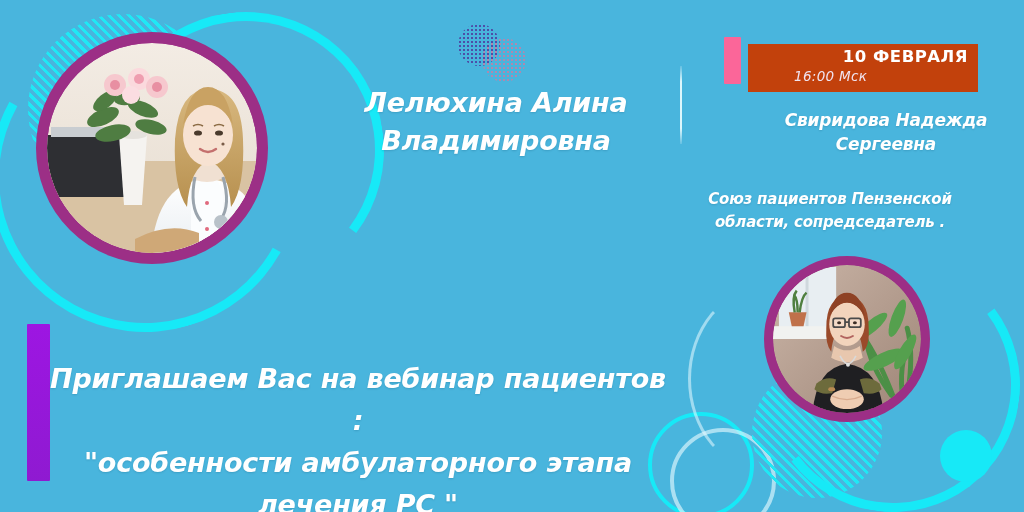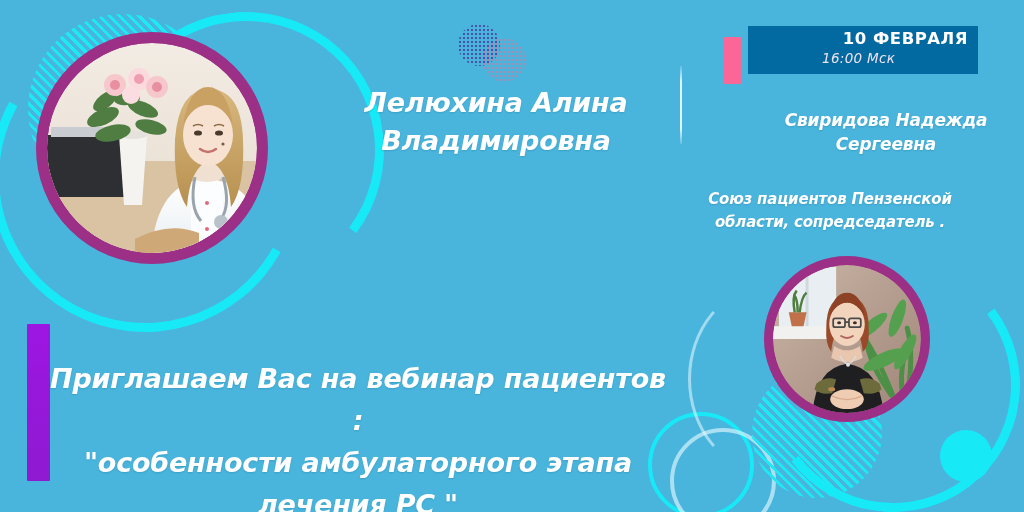--- a/index.html
+++ b/index.html
@@ -63,35 +63,34 @@
   #speaker1-name{left:276px;top:84px;width:440px;font-size:27px;line-height:1.42;}
   #speaker1-title{left:262px;top:176px;width:456px;font-size:19.5px;line-height:1.48;}
 
   #speaker2-name{left:736px;top:108px;width:300px;font-size:17px;line-height:1.42;}
   #speaker2-title{left:694px;top:188px;width:272px;font-size:15px;line-height:1.5;}
 
   #main-title{left:44px;top:318px;width:628px;font-size:27px;line-height:1.55;margin-top:40px;}
 
   
   #date-badge{
-    position:absolute;left:748px;top:26px;width:230px;height:48px;
-    background:#0369a1;
+    position:absolute;left:748px;top:44px;width:230px;height:48px;
+    background:#c2410c;
   }
   #date-text{
     position:absolute;right:10px;top:3px;
     color:#ffffff;font-weight:bold;font-style:normal;
     font-size:16.5px;letter-spacing:.5px;
     font-family:"DejaVu Sans","Liberation Sans",sans-serif;
   }
   #time-text{
     position:absolute;left:46px;top:24px;
     color:#f0e3f0;font-weight:normal;font-style:italic;
     font-size:13.5px;letter-spacing:.3px;
     font-family:"DejaVu Sans","Liberation Sans",sans-serif;
-    margin-left:28px;
   }
 </style>
 </head>
 <body>
 
 <div id="poster">
 
   <div class="deco striped-circle" style="left:28px;top:14px;width:190px;height:190px;"></div>
 
   <div class="deco arc" style="left:108px;top:12px;width:258px;height:258px;

